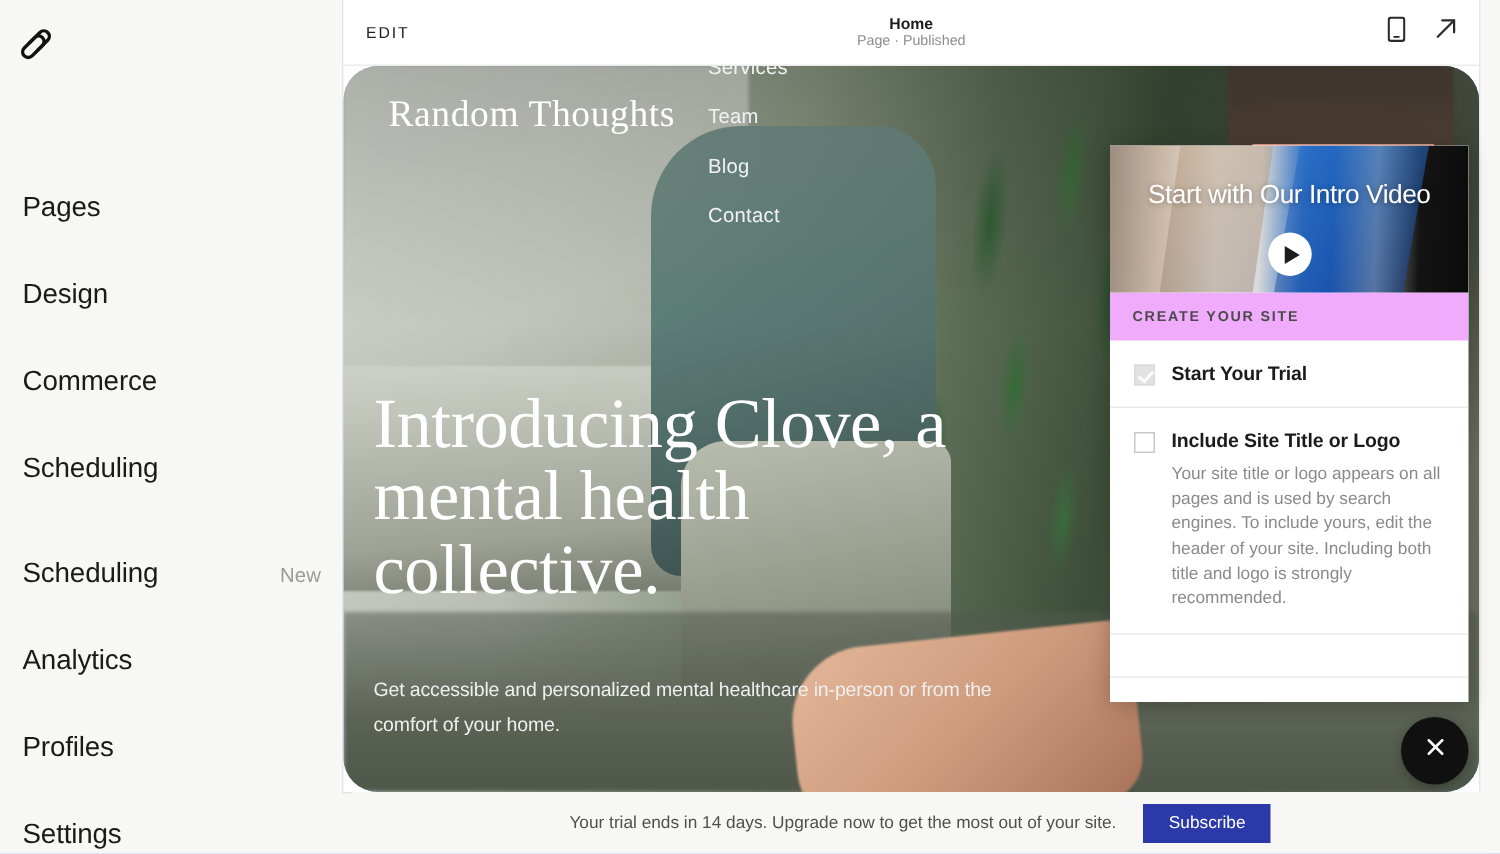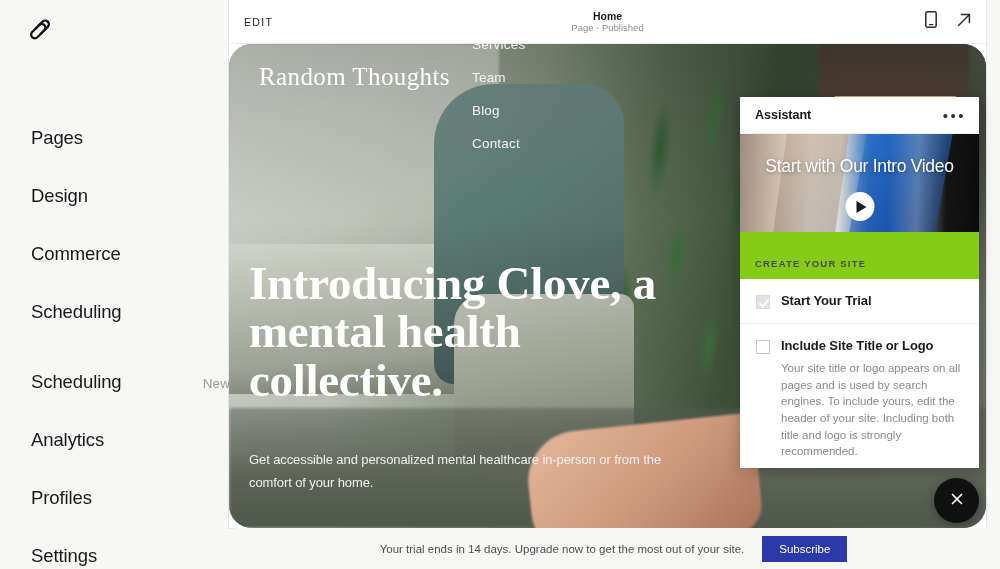--- a/index.html
+++ b/index.html
@@ -5,21 +5,21 @@
   * { box-sizing: border-box; margin: 0; padding: 0; }
   html, body {
     width: 1000px; height: 569px;
     font-family: "Liberation Sans", sans-serif;
     background: #f7f7f6;
     overflow: hidden;
   }
   #app { position: relative; width: 1000px; height: 569px; background: #f7f7f6; }
 
   
-  .sidebar { position: absolute; left: 16px; top: 0; width: 235px; height: 569px; background: #f7f7f6; }
+  .sidebar { position: absolute; left: 0; top: 0; width: 235px; height: 569px; background: #f7f7f6; }
   .logo { position: absolute; left: 10px; top: 16px; width: 28px; height: 26px; }
   .nav { position: absolute; left: 8px; top: 98px; width: 220px; }
   .nav-item {
     display: flex; align-items: baseline; justify-content: space-between;
     padding: 4px 14px 4px 7px; cursor: pointer;
   }
   .nav-label { font-size: 18.5px; color: #1a1a1a; letter-spacing: -0.1px; line-height: 28px; }
   .nav-badge { font-size: 13.5px; color: #9b9b9b; letter-spacing: 0.1px; margin-top: 42px; }
 
   
@@ -80,21 +80,21 @@
   .brand { margin-left: 30px; font-family: "Liberation Serif", serif; font-size: 25px; color: #fff;
            letter-spacing: .4px; cursor: pointer; }
   .site-links { display: flex; gap: 18px; margin-left: 22px; flex-direction: column; }
   .site-link { font-size: 13.5px; color: #f2f2f2; cursor: pointer; letter-spacing: .2px; }
   .cta { position: absolute; right: 30px; top: 52px; width: 121px; height: 36px;
          background: #e09a82; color: #fdf4f0; font-size: 11.5px; letter-spacing: 1.2px;
          display: flex; align-items: center; justify-content: center; cursor: pointer; }
 
   .hero { position: absolute; left: 20px; top: 215px; width: 420px; }
   .hero h1 { font-family: "Liberation Serif", serif; color: #fff; font-size: 47px; line-height: 1.03;
-             font-weight: 700; letter-spacing: -0.3px; }
+             font-weight: 400; letter-spacing: -0.3px; }
   .hero p { margin-top: 45px; color: #efefef; font-size: 13px; line-height: 1.75; letter-spacing: -0.1px; }
 
   
   .assistant { position: absolute; left: 740px; top: 97px; width: 239px; height: 371px;
                background: #fff; box-shadow: 0 2px 14px rgba(0,0,0,0.22); overflow: hidden; }
   .as-head { height: 37px; display: flex; align-items: center; justify-content: space-between;
              padding: 0 13px 0 15px; border-bottom: 1px solid #f0f0f0; }
   .as-title { font-size: 12.5px; font-weight: bold; color: #151515; }
   .as-dots { letter-spacing: 2.5px; color: #333; font-size: 15px; cursor: pointer; line-height: 1; }
 
@@ -107,21 +107,21 @@
      background: linear-gradient(180deg, rgba(40,110,200,.55), rgba(20,70,160,.45)); transform: skewX(-10deg); }
   .as-vtext { position: absolute; left: 0; right: 0; top: 22px; text-align: center; color: #fff;
      font-size: 17.5px; font-weight: 500; letter-spacing: -0.3px; z-index: 3;
      text-shadow: 0 1px 4px rgba(0,0,0,.35); }
   .play { position: absolute; left: 50%; top: 58px; transform: translateX(-50%);
      width: 29px; height: 29px; border-radius: 50%; background: #fff; z-index: 3;
      display: flex; align-items: center; justify-content: center; }
   .play i { width: 0; height: 0; border-left: 10px solid #1c1c1c;
      border-top: 6.5px solid transparent; border-bottom: 6.5px solid transparent; margin-left: 3px; display: block; }
 
-  .as-sect { background: #84cc16; padding: 26px 15px 10px; font-size: 9.5px; letter-spacing: 1.2px;
+  .as-sect { background: #f0abfc; padding: 11px 15px 10px; font-size: 9.5px; letter-spacing: 1.2px;
              color: #4a4a4a; font-weight: bold; }
 
   .task { display: flex; gap: 11px; padding: 14px 15px 14px 16px; border-bottom: 1px solid #ececec; cursor: pointer; }
   .cbox { flex: 0 0 auto; width: 14px; height: 14px; border: 1px solid #c8c8c8; background: #fff; margin-top: 2px; position: relative; }
   .cbox.done { background: #e2e2e2; border-color: #dadada; }
   .cbox.done::after { content:""; position: absolute; left: 4px; top: 1px; width: 4px; height: 8px;
      border: solid #fbfbfb; border-width: 0 2px 2px 0; transform: rotate(42deg); }
   .task-title { font-size: 13px; font-weight: bold; color: #1b1b1b; letter-spacing: -0.1px; }
   .task-desc { margin-top: 7px; font-size: 11.5px; line-height: 1.45; color: #8a8a8a; }
 
@@ -244,24 +244,20 @@
       <div class="cta">GET STARTED</div>
 
       <div class="hero">
         <h1>Introducing Clove, a mental health collective.</h1>
         <p>Get accessible and personalized mental healthcare in-person or from the comfort of your home.</p>
       </div>
     </div>
   </div>
 
   <div class="assistant">
-    <div class="as-head">
-      <span class="as-title">Assistant</span>
-      <span class="as-dots">•••</span>
-    </div>
 
     <div class="as-video">
       <div class="as-vtext">Start with Our Intro Video</div>
       <div class="play">
           <i></i>
         </div>
     </div>
 
     <div class="as-sect">CREATE YOUR SITE</div>
 

